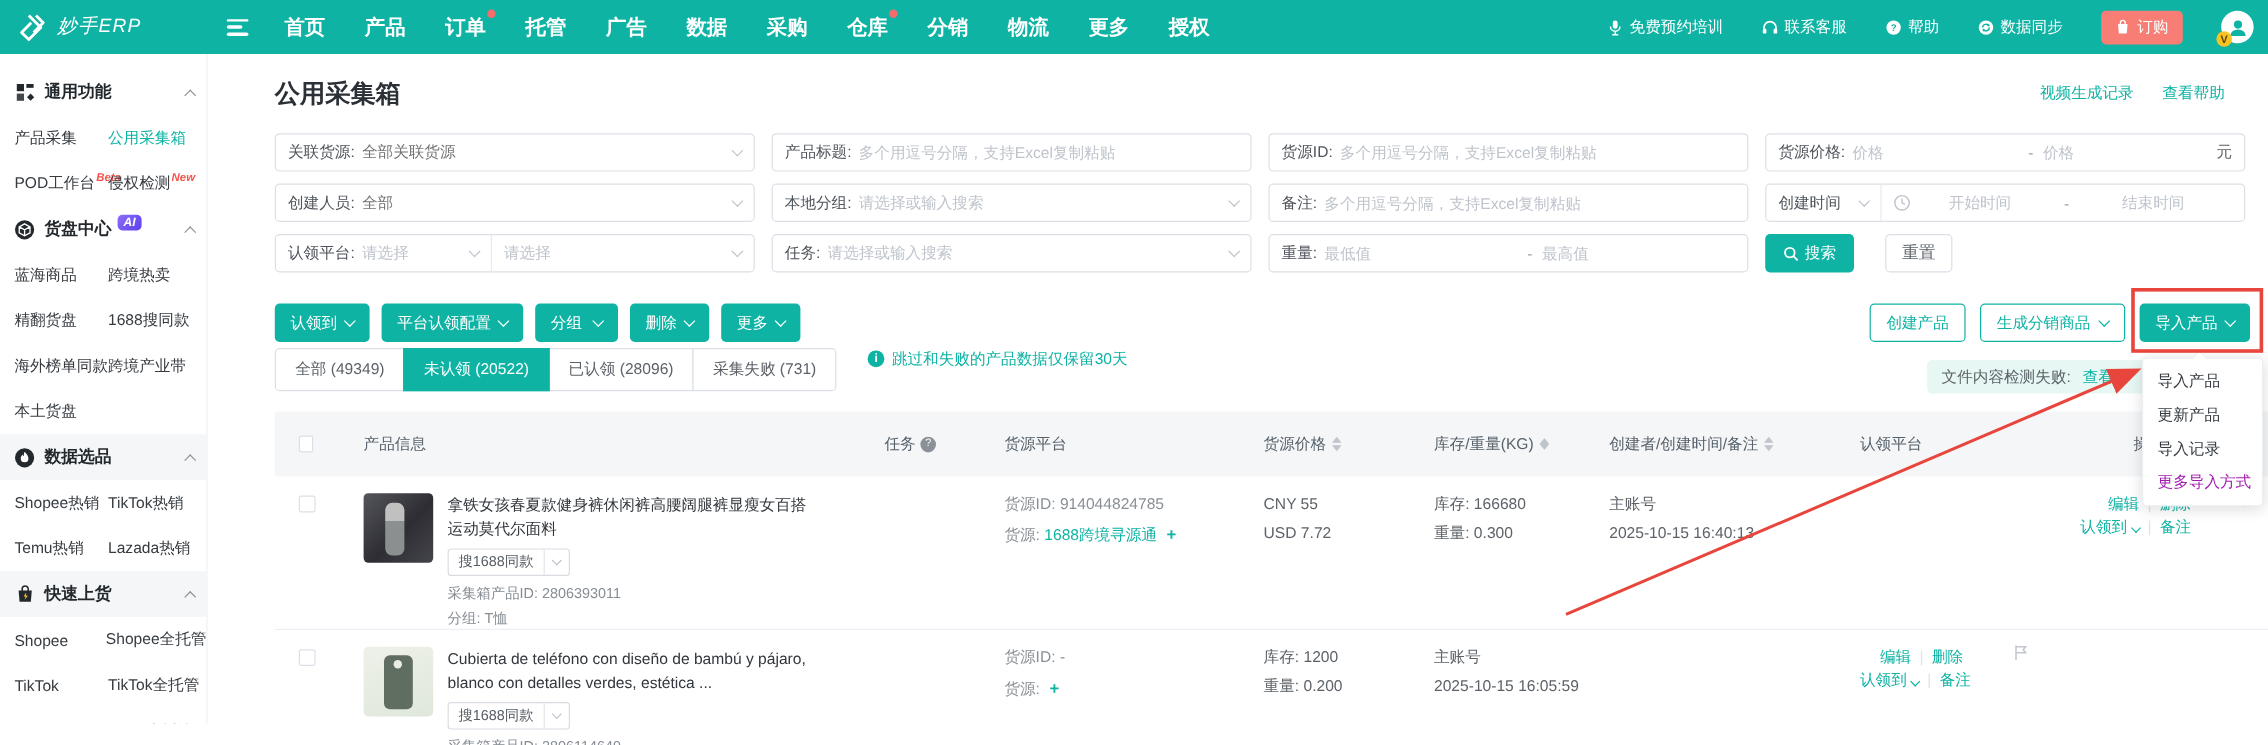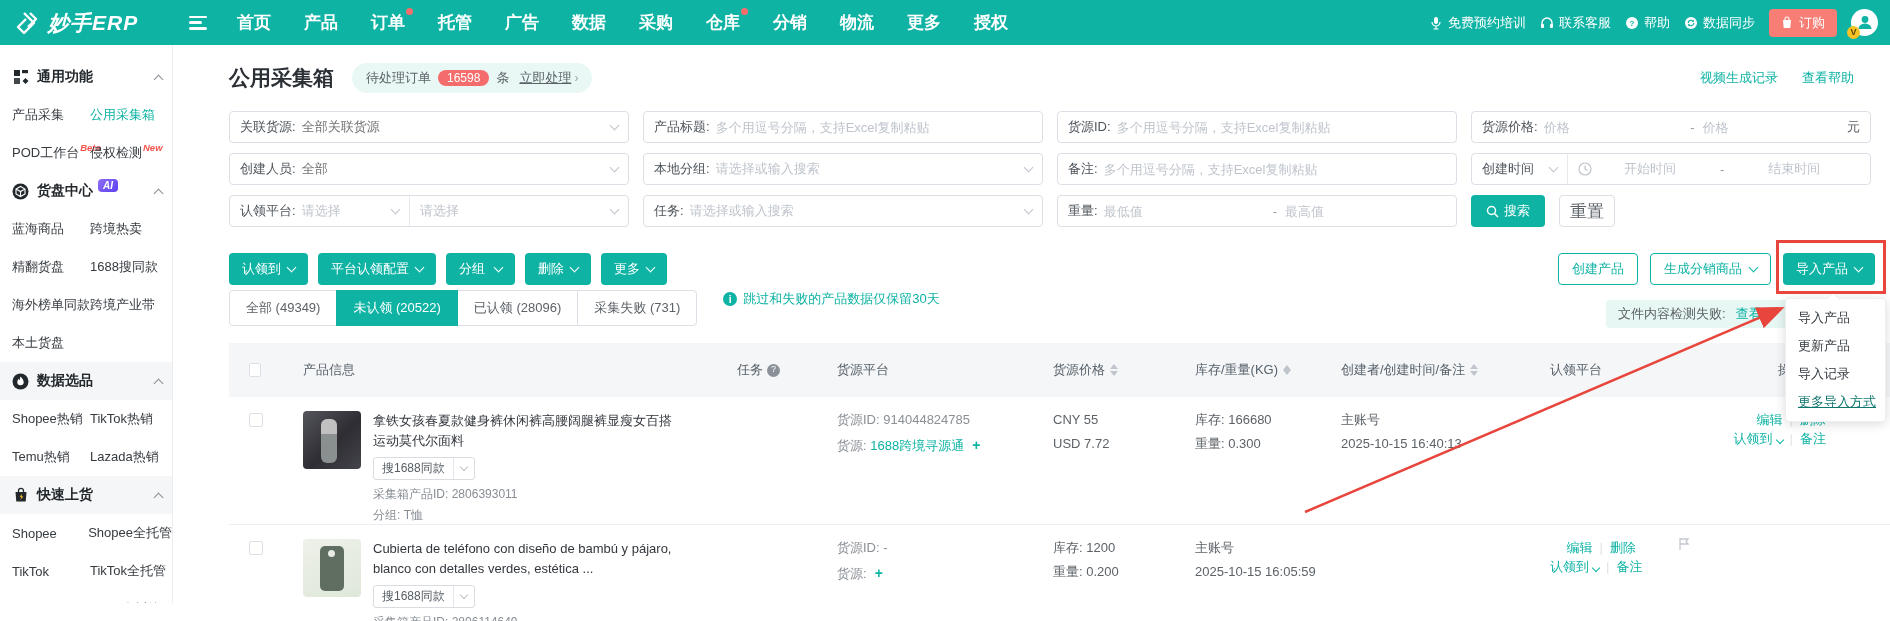--- a/index.html
+++ b/index.html
@@ -3,28 +3,28 @@
 <meta charset="utf-8">
 <style>
   * { margin:0; padding:0; box-sizing:border-box; }
   html,body { width:1890px; height:621px; overflow:hidden; }
   body { font-family:"Liberation Sans","DejaVu Sans",sans-serif; font-size:13px; color:#333; background:#fff; }
   .app { position:relative; width:1890px; height:621px; overflow:hidden; background:#fff; }
 
   
   .navbar { position:absolute; left:0; top:0; width:1890px; height:45px; background:#0eb3a4; display:flex; align-items:center; color:#fff; }
   .logo { display:flex; align-items:center; gap:8px; padding-left:14px; width:175px; flex:0 0 auto; }
-  .logo-text { font-size:21px; font-weight:bold; font-style:italic; letter-spacing:1px; }
+  .logo-text { font-size:16px; font-weight:normal; font-style:italic; letter-spacing:1px; }
   .collapse { width:18px; height:14px; display:flex; flex-direction:column; justify-content:space-between; margin:0 0 0 14px; cursor:pointer; flex:0 0 auto;}
   .collapse i { height:2.5px; background:#fff; border-radius:2px; display:block;}
   .collapse i:nth-child(2){width:70%;}
   .nav-menu { display:flex; align-items:center; gap:33px; margin-left:30px; }
   .nav-item { position:relative; font-size:17px; font-weight:bold; white-space:nowrap; cursor:pointer; }
   .nav-item .dot { position:absolute; top:-3px; right:-8px; width:7px; height:7px; border-radius:50%; background:#f56c6c; }
-  .nav-right { margin-left:auto; display:flex; gap:14px; padding-right:12px; font-size:13px; }
+  .nav-right { margin-left:auto; display:flex; align-items:center; gap:32px; padding-right:12px; font-size:13px; }
   .nav-link { display:flex; align-items:center; gap:5px; cursor:pointer; white-space:nowrap; }
   .subscribe { background:#f87d75; border:none; color:#fff; font-size:13px; height:28px; padding:0 12px; border-radius:4px; display:flex; align-items:center; gap:6px; cursor:pointer; }
   .avatar { position:relative; width:27px; height:27px; border-radius:50%; background:#fff; display:flex; align-items:center; justify-content:center; }
   .v-badge { position:absolute; left:-4px; bottom:-3px; width:13px; height:13px; background:#f7c324; color:#5a4500; font-size:9px; font-weight:bold; border-radius:50%; display:flex; align-items:center; justify-content:center; font-style:normal; }
 
   
   .sidebar { position:absolute; left:0; top:45px; width:173px; bottom:18px; background:#fff; border-right:1px solid #ecedef; padding-top:13px; overflow:hidden; }
   .sec-header { height:38px; display:flex; align-items:center; padding:0 10px 0 12px; }
   .sec-header.banded { background:#f4f6f7; }
   .sec-title { font-size:14px; color:#23282d; font-weight:bold; margin-left:8px; white-space:nowrap; }
@@ -60,21 +60,21 @@
   .cv { width:7px; height:7px; border-right:1.4px solid currentColor; border-bottom:1.4px solid currentColor; transform:rotate(45deg); display:inline-block; flex:0 0 auto; margin-top:-4px; }
   .cv-gray { color:#c0c4cc; margin-left:auto; }
   .dash { color:#9aa0a8; margin:0 8px; }
   .unit { color:#5c6268; margin-left:6px; }
   .compound { padding:0; }
   .sub-a { display:flex; align-items:center; padding:0 10px; width:180px; border-right:1px solid #e6e9ed; height:100%; }
   .sub-b { display:flex; align-items:center; padding:0 10px; flex:1; height:100%; }
   .time-type { display:flex; align-items:center; padding:0 10px; width:96px; border-right:1px solid #e6e9ed; height:100%; color:#4e545b; }
   .time-range { display:flex; align-items:center; padding:0 10px; flex:1; height:100%;gap:22px; }
   .btn-search { width:74px; height:32px; background:#0eb3a4; border:none; color:#fff; font-size:13px; border-radius:4px; display:flex; align-items:center; justify-content:center; gap:5px; cursor:pointer; flex:0 0 auto; }
-  .btn-reset { width:56px; height:32px; background:#fff; border:1px solid #dcdfe6; color:#5c6268; font-size:17px; border-radius:4px; cursor:pointer; flex:0 0 auto; }
+  .btn-reset { width:56px; height:32px; background:#fff; border:1px solid #dcdfe6; color:#5c6268; font-size:14px; border-radius:4px; cursor:pointer; flex:0 0 auto; margin-left:12px; }
 
   
   .toolbar { margin-top:26px; display:flex; align-items:center; }
   .tb-left { display:flex; gap:10px; }
   .btn-teal { background:#0eb3a4; color:#fff; border:none; height:32px; padding:0 13px; border-radius:4px; font-size:13px; display:flex; align-items:center; cursor:pointer; white-space:nowrap; }
   .btn-teal .cv { color:#fff; margin-left:7px; }
   .tb-right { margin-left:auto; display:flex; gap:12px; margin-right:15px; }
   .btn-outline { background:#fff; color:#0eb3a4; border:1px solid #0eb3a4; height:32px; padding:0 13px; border-radius:4px; font-size:13px; display:flex; align-items:center; cursor:pointer; white-space:nowrap; }
   .btn-outline .cv { color:#0eb3a4; margin-left:8px; }
 
@@ -133,21 +133,21 @@
   .alink .cv { color:#0eb3a4; width:6px; height:6px; margin-left:4px; }
   .flag { position:absolute; right:10px; top:12px; }
 
   
   .file-pill { position:absolute; left:1606px; top:300px; width:210px; height:28px; background:#e7f7f3; border-radius:4px; display:flex; align-items:center; padding:0 12px; overflow:hidden; z-index:5; }
   .file-pill .fp-label { color:#5c6268; white-space:nowrap; }
   .file-pill .fp-link { color:#0eb3a4; margin-left:10px; cursor:pointer; white-space:nowrap; }
   .dropdown { position:absolute; left:1785px; top:298px; width:101px; background:#fff; border:1px solid #eceef1; border-radius:4px; box-shadow:0 2px 12px rgba(0,0,0,.14); padding:5px 0; z-index:20; }
   .dropdown::before { content:""; position:absolute; top:-5px; left:42px; width:9px; height:9px; background:#fff; transform:rotate(45deg); border-left:1px solid #eceef1; border-top:1px solid #eceef1; }
   .dd-item { height:28px; display:flex; align-items:center; padding-left:12px; color:#343a40; cursor:pointer; white-space:nowrap; }
-  .dd-item.teal { color:#0f766e;text-decoration:underline; }
+  .dd-item.teal { color:#a21caf; }
   .anno-box { position:absolute; left:1776px; top:240px; width:110px; height:54px; border:3px solid #e8453c; z-index:30; pointer-events:none; }
   .anno-arrow { position:absolute; left:0; top:0; width:1890px; height:621px; z-index:40; pointer-events:none; }
 </style>
 </head>
 <body>
 
 <div class="app">
 
   <header class="navbar">
     <div class="logo">
@@ -314,27 +314,20 @@
     <div class="side-row">
       <span class="side-cell">Lazada</span>
       <span class="side-cell c2">Temu全托管</span>
     </div>
   </aside>
 
   <main class="main">
 
     <div class="page-header">
       <h1 class="page-title">公用采集箱</h1>
-      <div class="pending-pill">
-        <span>待处理订单</span>
-        <span class="count-pill">16598</span>
-        <span>条</span>
-        <a class="pill-action">立即处理</a>
-        <span class="pill-arrow">›</span>
-      </div>
       <div class="header-links">
         <a class="tlink">视频生成记录</a>
         <a class="tlink">查看帮助</a>
       </div>
     </div>
 
     <div class="filters">
       <div class="f-row">
         <div class="field">
           <span class="f-label">关联货源:</span>

